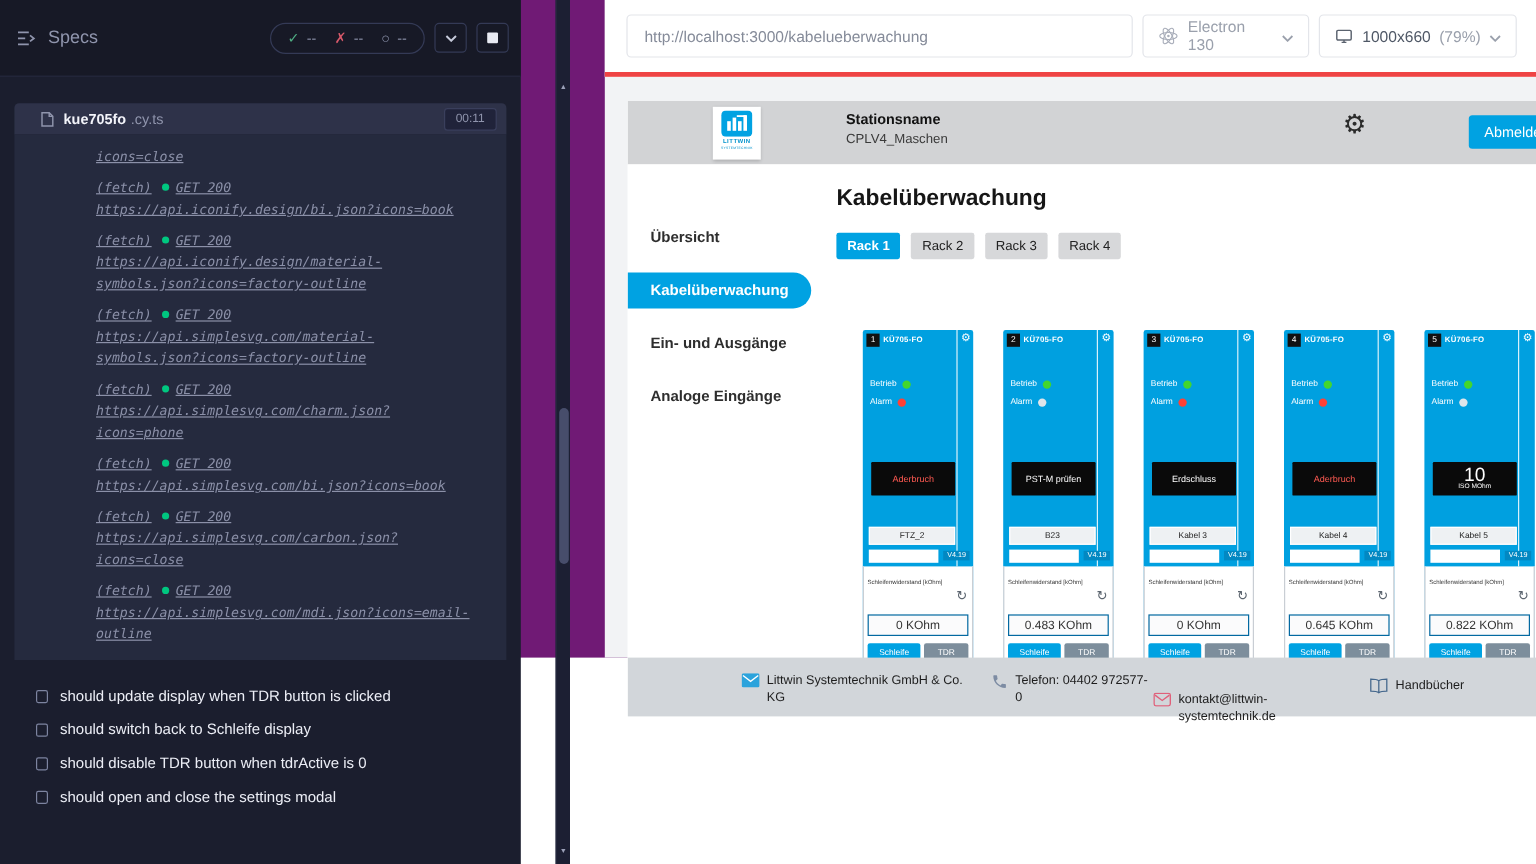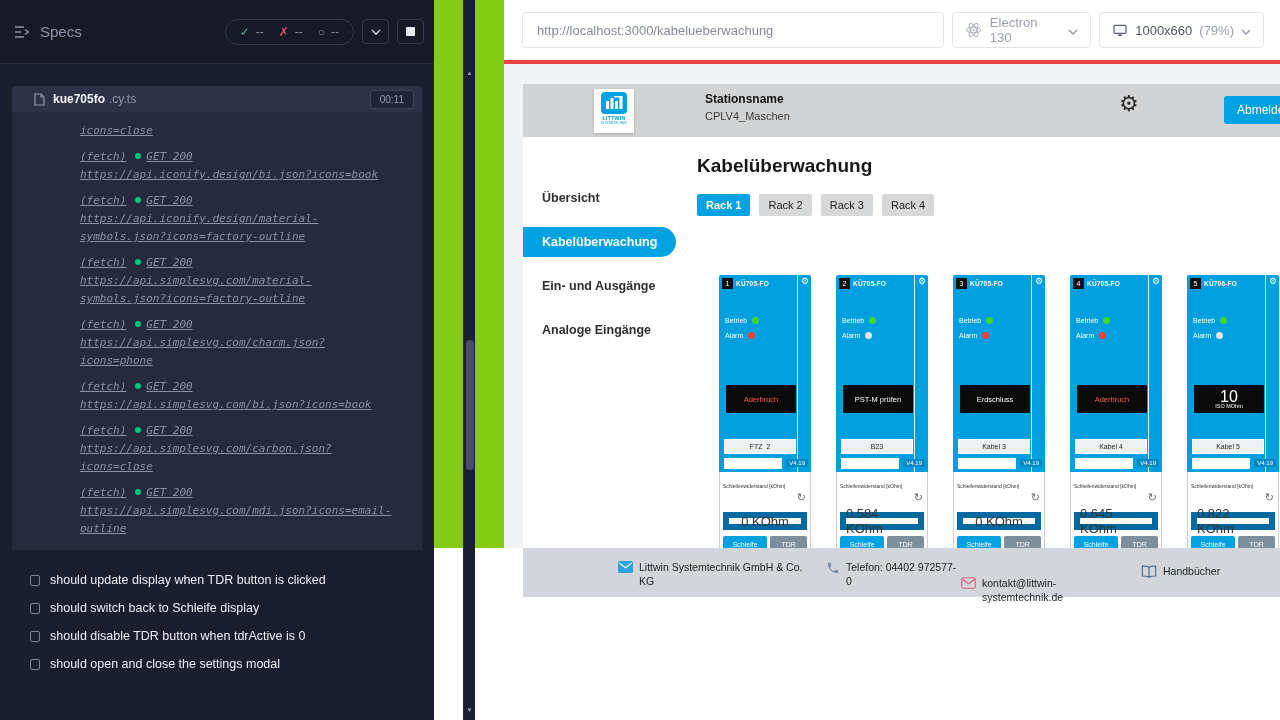--- a/index.html
+++ b/index.html
@@ -1,17 +1,17 @@
 <!DOCTYPE html>
 <html><head>
 <meta charset="utf-8">
 <style>
   *{margin:0;padding:0;box-sizing:border-box;}
   html,body{width:1280px;height:720px;overflow:hidden;font-family:"Liberation Sans",sans-serif;}
-  .screen{position:relative;width:1280px;height:548px;display:flex;background:#84cc16;gap:29px;}
+  .screen{position:relative;width:1280px;height:548px;display:flex;background:#701a75;gap:29px;}
 
   
   .cy-panel{width:434px;height:720px;background:#1b1e2e;flex:none;position:relative;overflow:hidden;}
   .cy-header{height:64px;background:#171926;display:flex;align-items:center;justify-content:space-between;padding:0 10px 0 14px;border-bottom:1px solid #262a3f;}
   .cy-specs{display:flex;align-items:center;gap:9px;color:#9095ad;font-size:15px;cursor:pointer;}
   .cy-controls{display:flex;align-items:center;gap:8px;}
   .cy-stats{display:flex;align-items:center;gap:15px;border:1px solid #343a56;border-radius:14px;padding:5px 14px;color:#8a90a8;font-size:12px;}
   .stat{display:flex;gap:6px;align-items:center;}
   .glyph-pass{color:#4fae84;font-size:12px;}
   .glyph-fail{color:#d8596a;font-size:12px;}
@@ -91,21 +91,21 @@
   .card-display{position:absolute;left:7px;right:15px;top:110px;height:28px;background:#0a0a0a;display:flex;flex-direction:column;align-items:center;justify-content:center;border-radius:1px;}
   .display-main{font-size:7.5px;font-weight:normal;color:#fff;}
   .display-big{font-size:16px;line-height:13px;font-weight:normal;color:#fff;text-align:right;}
   .display-sub{font-size:5.5px;color:#fff;}
   .card-name{position:absolute;left:5px;right:15px;top:164px;height:15px;width:72px;background:#eef1f3;border:1px solid #fff;text-align:center;font-size:7px;color:#222;font-family:"Liberation Sans",sans-serif;}
   .card-bar{position:absolute;left:5px;top:183px;width:58px;height:11px;background:#fff;}
   .card-version{position:absolute;right:3px;top:184px;background:#0288c2;color:#fff;font-size:6px;padding:1px 3px;}
   .card-panel{position:absolute;left:0;right:0;top:197px;bottom:0;background:#fff;border:1px solid #c9ced4;border-top:none;padding:3px;}
   .panel-label{font-size:5px;color:#333;margin-top:8px;}
   .panel-refresh{position:absolute;right:4px;top:20px;font-size:11px;color:#5d6670;cursor:pointer;line-height:1;}
-  .panel-value{position:absolute;left:3px;right:3px;top:40px;height:18px;border:6px solid #0369a1;background:#fbfbfc;display:flex;align-items:center;justify-content:center;font-size:13px;color:#333;}
+  .panel-value{position:absolute;left:3px;right:3px;top:40px;height:18px;border:1px solid #0369a1;background:#fbfbfc;display:flex;align-items:center;justify-content:center;font-size:10px;color:#333;}
   .panel-buttons{position:absolute;left:3px;right:3px;top:64px;display:flex;gap:3px;}
   .btn-loop{flex:1.2;height:17px;background:#00a2e2;color:#fff;font-size:7px;border:none;border-radius:2px;cursor:pointer;font-family:"Liberation Sans",sans-serif;}
   .btn-tdr{flex:1;height:17px;background:#7d8e9c;color:#fff;font-size:7px;border:none;border-radius:2px;cursor:pointer;font-family:"Liberation Sans",sans-serif;}
 
   
   .app-footer{position:absolute;left:0;top:464px;width:790px;height:49px;background:#d2d6da;}
   .footer-item{position:absolute;display:flex;align-items:flex-start;gap:6px;font-size:10.5px;color:#1d1d1d;cursor:pointer;}
   .footer-item svg{flex:none;margin-top:1px;}
   .footer-text{line-height:1.35;}
   .fi1{left:95px;top:12px;}  .fi1 .footer-text{max-width:172px;}
@@ -325,21 +325,21 @@
                   <span class="display-big"></span>
                   <span class="display-main" style="color: rgb(255, 255, 255);">PST-M prüfen</span>
                   <span class="display-sub"></span>
                 </div>
                 <input class="card-name" value="B23" style="">
                 <div class="card-bar"></div>
                 <div class="card-version">V4.19</div>
                 <div class="card-panel">
                   <div class="panel-label">Schleifenwiderstand [kOhm]</div>
                   <div class="panel-refresh">↻</div>
-                  <div class="panel-value">0.584 KOhm</div>
+                  <div class="panel-value">0.483 KOhm</div>
                   <div class="panel-buttons">
                     <button class="btn-loop">Schleife</button>
                     <button class="btn-tdr">TDR</button>
                   </div>
                 </div>
               </div>
 
               <div class="card">
                 <div class="card-num">3</div>
                 <div class="card-model">KÜ705-FO</div>

